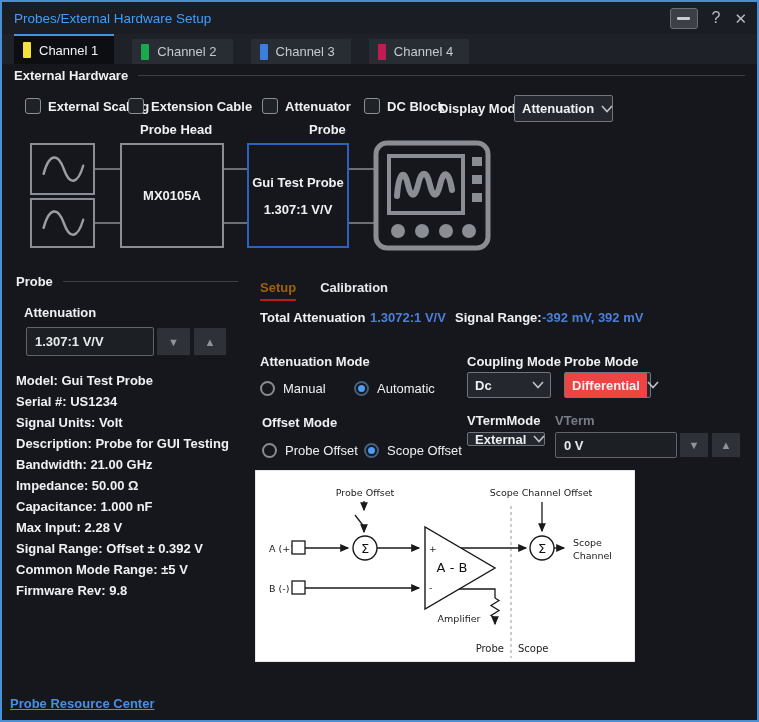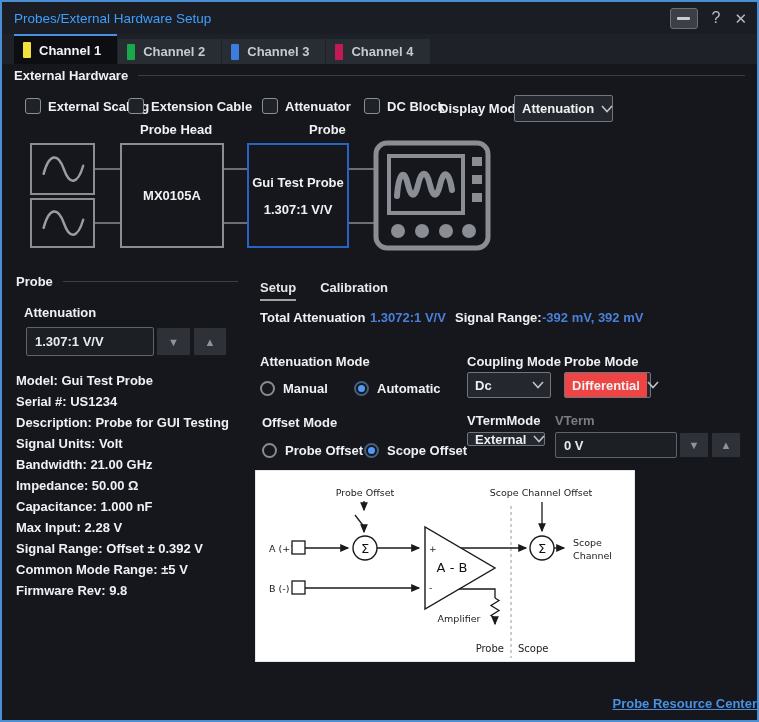--- a/index.html
+++ b/index.html
@@ -11,21 +11,21 @@
 .titlebar{position:absolute;top:0;left:0;right:0;height:32px;background:#1a1d23;display:flex;align-items:center;padding:0 10px 0 12px}
 .title{color:#3f9fff;font-size:13.5px;font-weight:400}
 .win-controls{margin-left:auto;display:flex;align-items:center;gap:14px}
 .btn-min{width:28px;height:21px;border:1px solid #6a6e76;border-radius:3px;background:#3c4046;display:flex;align-items:center;justify-content:center;cursor:pointer}
 .btn-min .dash{width:13px;height:3px;background:#c9cdd3;border-radius:1px}
 .btn-help,.btn-close{color:#b8bcc3;font-size:16px;font-weight:400;cursor:pointer;line-height:1}
 .btn-close{font-size:15px}
 
 
 .tabstrip{position:absolute;top:32px;left:0;right:0;height:30px;background:#1e2127;display:flex;align-items:flex-end;padding-left:12px}
-.tab{display:flex;align-items:center;height:25px;background:#282c33;margin-right:1px;padding:0 16px 0 9px;cursor:pointer;color:#c6cad0;font-size:13px;font-weight:700}
+.tab{display:flex;align-items:center;height:25px;background:#282c33;margin-right:18px;padding:0 16px 0 9px;cursor:pointer;color:#c6cad0;font-size:13px;font-weight:400}
 .tab .chip{width:8px;height:16px;margin-right:8px;border-radius:1px}
 .tab.active{height:30px;background:#0c0e12;border-top:2px solid #4a90e2;color:#f2f3f5}
 
 
 .sec-hdr{position:absolute;display:flex;align-items:center;color:#eef0f2;font-size:13px;font-weight:700}
 .sec-hdr .line{flex:1;height:1px;background:#3a3e46;margin-left:10px}
 
 
 .cb-item{position:absolute;top:96px;display:flex;align-items:center;gap:7px;cursor:pointer}
 .checkbox{width:16px;height:16px;background:#1f2227;border:1px solid #8a8e96;border-radius:3px}
@@ -48,32 +48,32 @@
 .hline{position:absolute;height:2px;background:#6b6e74}
 
 
 .left-panel{position:absolute;top:272px;left:12px;width:226px}
 .info{position:absolute;left:2px;top:96px;color:#f0f1f3;font-size:13px;font-weight:700;line-height:21px;white-space:nowrap}
 
 
 .right-panel{position:absolute;top:272px;left:248px;width:502px}
 .ptabs{position:absolute;left:10px;top:6px;display:flex;gap:24px}
 .ptab{font-size:13px;font-weight:700;color:#e8eaec;cursor:pointer;padding-bottom:4px}
-.ptab.active{color:#e5e5e5;border-bottom:2px solid #a3a3a3}
+.ptab.active{color:#a16207;border-bottom:2px solid #b91c1c}
 .kv-label{position:absolute;color:#eef0f2;font-size:13px;font-weight:700;white-space:nowrap}
 .kv-value{position:absolute;color:#4b7fd9;font-size:13px;font-weight:700;white-space:nowrap}
 .radio-item{position:absolute;display:flex;align-items:center;gap:8px;cursor:pointer}
 .radio{position:relative;width:15px;height:15px;border-radius:50%;border:2px solid #878b92;background:transparent}
 .radio.selected{border-color:#44617e}
 .radio.selected::after{content:'';position:absolute;inset:2px;border-radius:50%;background:#4f9cf7}
-.rlabel{color:#eef0f2;font-size:13px;font-weight:700;white-space:nowrap}
+.rlabel{color:#eef0f2;font-size:13px;font-weight:400;white-space:nowrap}
 .blockdiag{position:absolute;left:5px;top:196px;width:380px;height:192px}
 
 
-.footer-link{position:absolute;top:692px;left:8px;right:0;text-align:right}
+.footer-link{position:absolute;top:692px;left:8px;right:0;text-align:left}
 .footer-link a{color:#4a90e2;font-size:13px;font-weight:700;text-decoration:underline;cursor:pointer}
 </style>
 </head>
 <body>
 
 <div class="dialog">
 
   <div class="titlebar">
     <span class="title">Probes/External Hardware Setup</span>
     <div class="win-controls">
@@ -189,22 +189,22 @@
     </div>
     <span class="fld-label" style="left:10px;top:31px">Attenuation</span>
     <div class="spinner" style="left:12px;top:53px">
       <div class="spin-field" style="width:128px;height:29px">1.307:1 V/V</div>
       <div class="spin-btn" style="width:35px;height:29px">▼</div>
       <div class="spin-btn" style="width:34px;height:29px">▲</div>
     </div>
     <div class="info">
       <div>Model: Gui Test Probe</div>
       <div>Serial #: US1234</div>
+      <div>Signal Units: Volt</div>
       <div>Description: Probe for GUI Testing</div>
-      <div>Signal Units: Volt</div>
       <div>Bandwidth: 21.00 GHz</div>
       <div>Impedance: 50.00 Ω</div>
       <div>Capacitance: 1.000 nF</div>
       <div>Max Input:  2.28 V</div>
       <div>Signal Range: Offset ± 0.392 V</div>
       <div>Common Mode Range: ±5 V</div>
       <div>Firmware Rev: 9.8</div>
     </div>
   </div>
 

